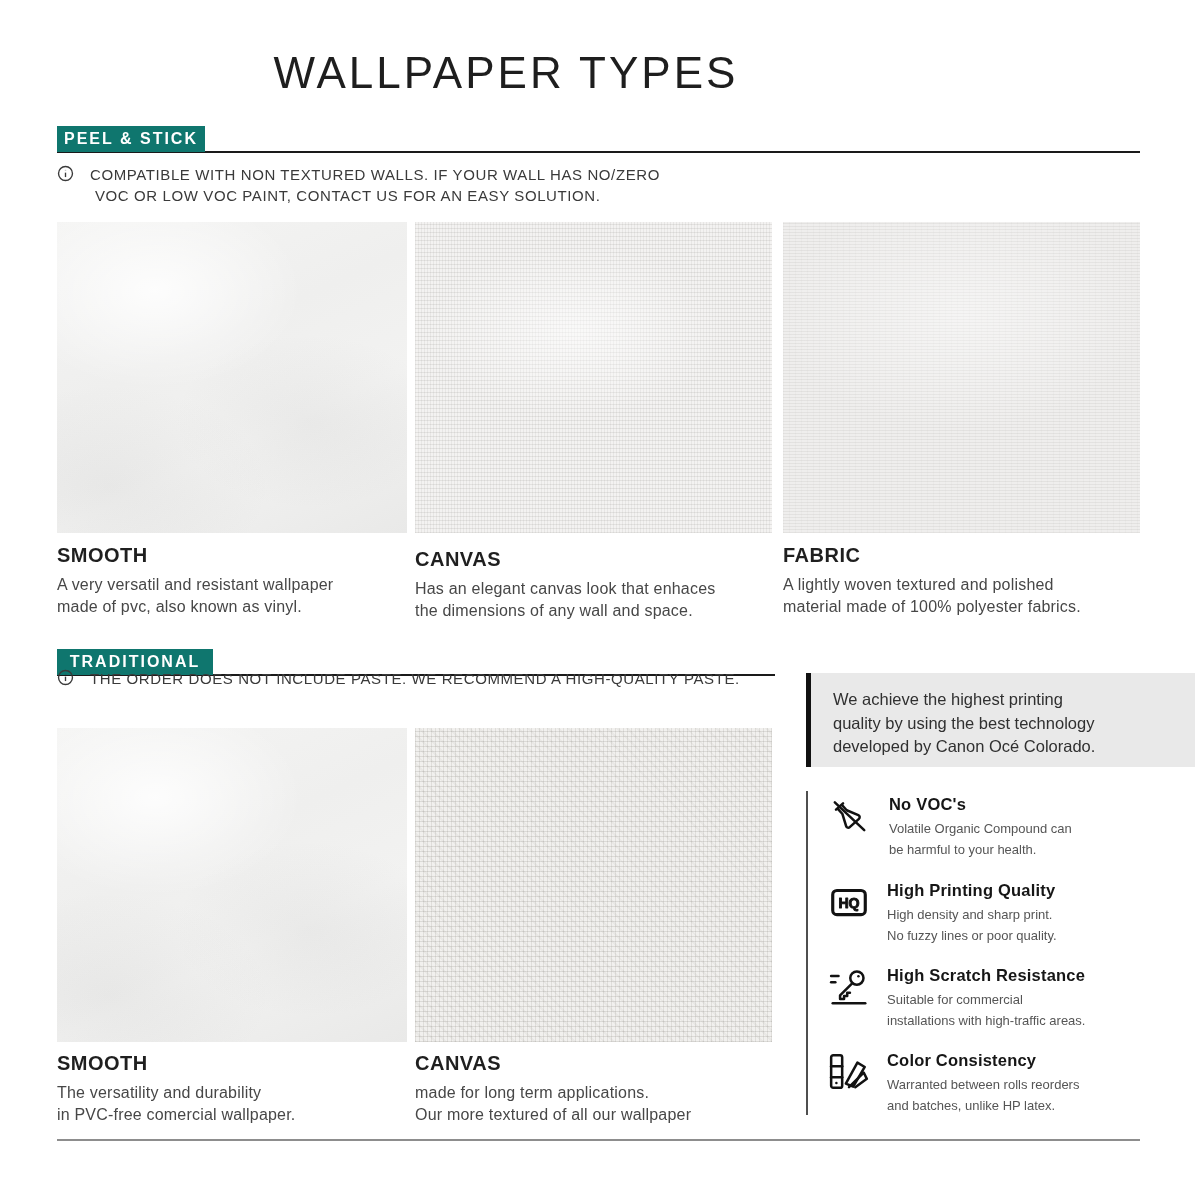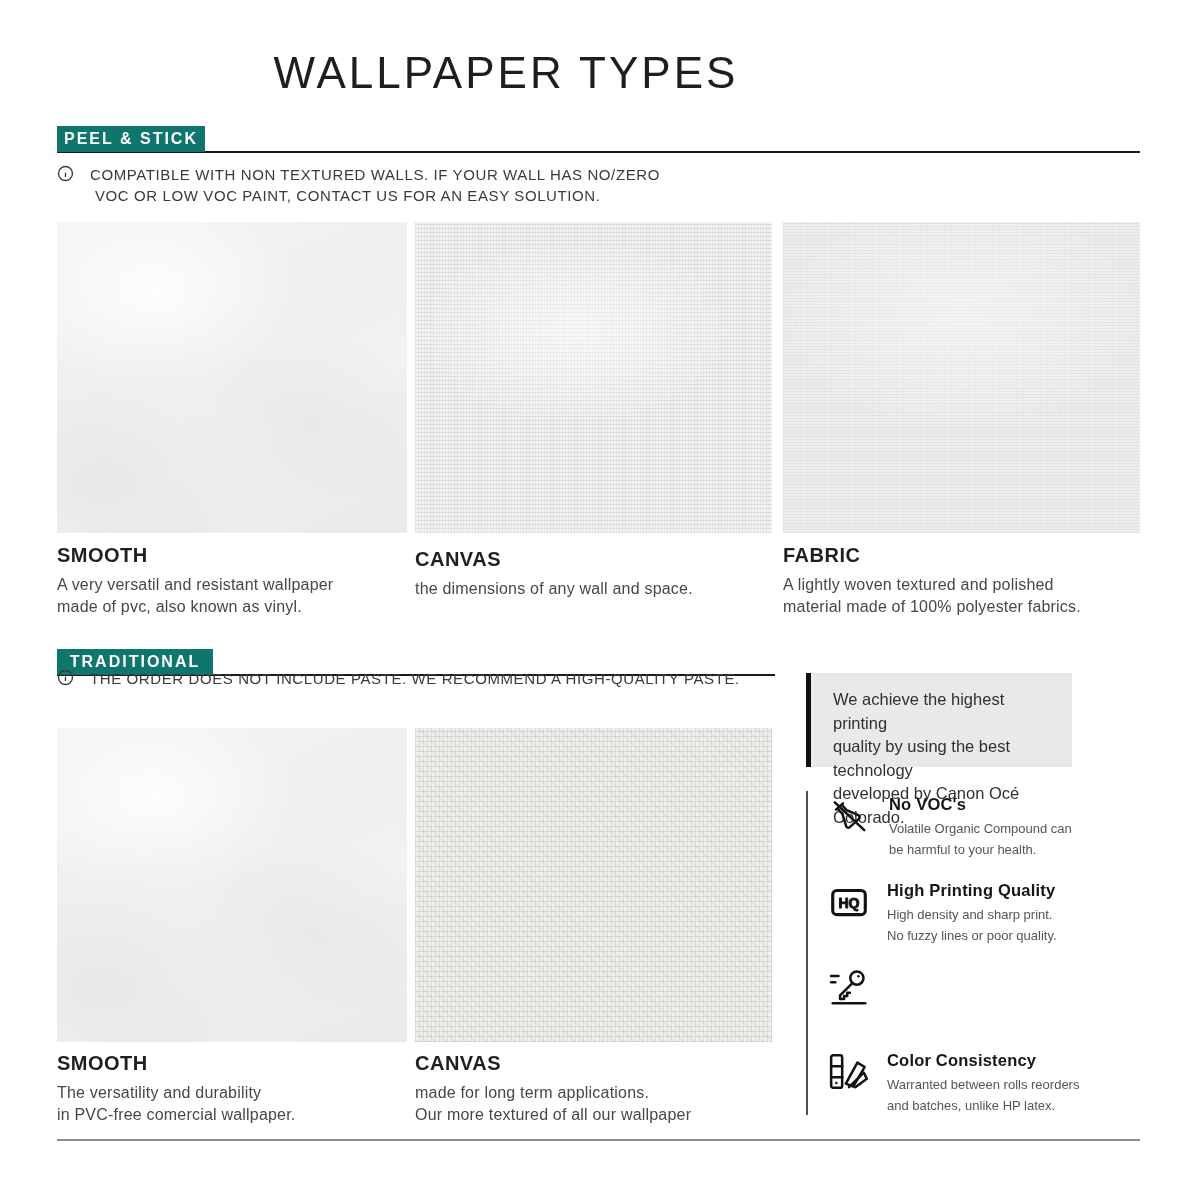--- a/index.html
+++ b/index.html
@@ -66,21 +66,21 @@
 
   
   .cap-r1 { top:544px; }
   .cap-r2 { top:1052px; }
   .cap h3 { font-size:20px; font-weight:600; letter-spacing:0.5px; color:#1f1f1f; margin-bottom:7px; }
   .cap .cap-d { font-size:16px; line-height:22px; color:#474747; letter-spacing:0.2px; }
   .cap .cap-d span { display:block; }
   .cap-b1 h3 { margin-top:4px; }
 
   
-  .quote-box { left:806px; top:673px; width:266px; height:94px; background:#e9e9e9; border-left:5px solid #111111; padding:15px 10px 0 22px; font-size:16.5px; line-height:23.5px; color:#303030; }
+  .quote-box { left:806px; top:673px; width:389px; height:94px; background:#e9e9e9; border-left:5px solid #111111; padding:15px 10px 0 22px; font-size:16.5px; line-height:23.5px; color:#303030; }
   .quote-box span { display:block; }
   .v-line { left:806px; top:791px; width:2px; height:324px; background:#4f4f4f; }
 
   .feature { left:828px; width:316px; display:flex; gap:17px; }
   .f1 { top:795px;gap:19px; } .f2 { top:881px; } .f3 { top:966px; } .f4 { top:1051px; }
   .f-icon { flex:0 0 42px; height:42px; }
   .f-icon svg { width:42px; height:42px; stroke:#121212; fill:none; stroke-width:2.4; stroke-linecap:round; stroke-linejoin:round; }
   .f-title { font-size:16.5px; font-weight:700; color:#161616; margin-bottom:5px; letter-spacing:0.2px; }
   .f-desc { font-size:13px; line-height:20.5px; color:#555555; }
   .f-desc span { display:block; }
@@ -116,20 +116,21 @@
 <div class="abs cap cap-r1 col-a">
   <h3>SMOOTH</h3>
   <div class="cap-d">
     <span>A very versatil and resistant wallpaper</span>
     <span>made of pvc, also known as vinyl.</span>
   </div>
 </div>
 <div class="abs cap cap-r1 cap-b1 col-b">
   <h3>CANVAS</h3>
   <div class="cap-d">
+    <span>Has an elegant canvas look that enhaces</span>
     <span>the dimensions of any wall and space.</span>
   </div>
 </div>
 <div class="abs cap cap-r1 col-c">
   <h3>FABRIC</h3>
   <div class="cap-d">
     <span>A lightly woven textured and polished</span>
     <span>material made of 100% polyester fabrics.</span>
   </div>
 </div>
@@ -214,20 +215,27 @@
   <span class="f-icon">
     <svg viewBox="0 0 40 40">
       <line x1="3" y1="9.5" x2="10" y2="9.5"></line>
       <line x1="3" y1="15.5" x2="7" y2="15.5"></line>
       <circle cx="27.5" cy="11.5" r="6.3"></circle>
       <circle cx="29" cy="9.8" r="1.2" fill="#121212" stroke="none"></circle>
       <path d="M23 16.5 L11.5 28 v3.5 h3.8 v-3 h3 v-3 h2.6"></path>
       <line x1="4.5" y1="35.5" x2="35.5" y2="35.5"></line>
     </svg>
   </span>
+  <span class="f-text">
+    <div class="f-title">High Scratch Resistance</div>
+    <div class="f-desc">
+      <span>Suitable for commercial</span>
+      <span>installations with high-traffic areas.</span>
+    </div>
+  </span>
 </div>
 
 <div class="abs feature f4">
   <span class="f-icon">
     <svg viewBox="0 0 40 40">
       <rect x="3" y="4" width="10.5" height="31" rx="2"></rect>
       <line x1="3" y1="14.5" x2="13.5" y2="14.5"></line>
       <line x1="3" y1="25" x2="13.5" y2="25"></line>
       <circle cx="8" cy="30.5" r="1.2" fill="#121212" stroke="none"></circle>
       <path d="M17 31 L28 11 l7 4.2 L24 34 z"></path>

